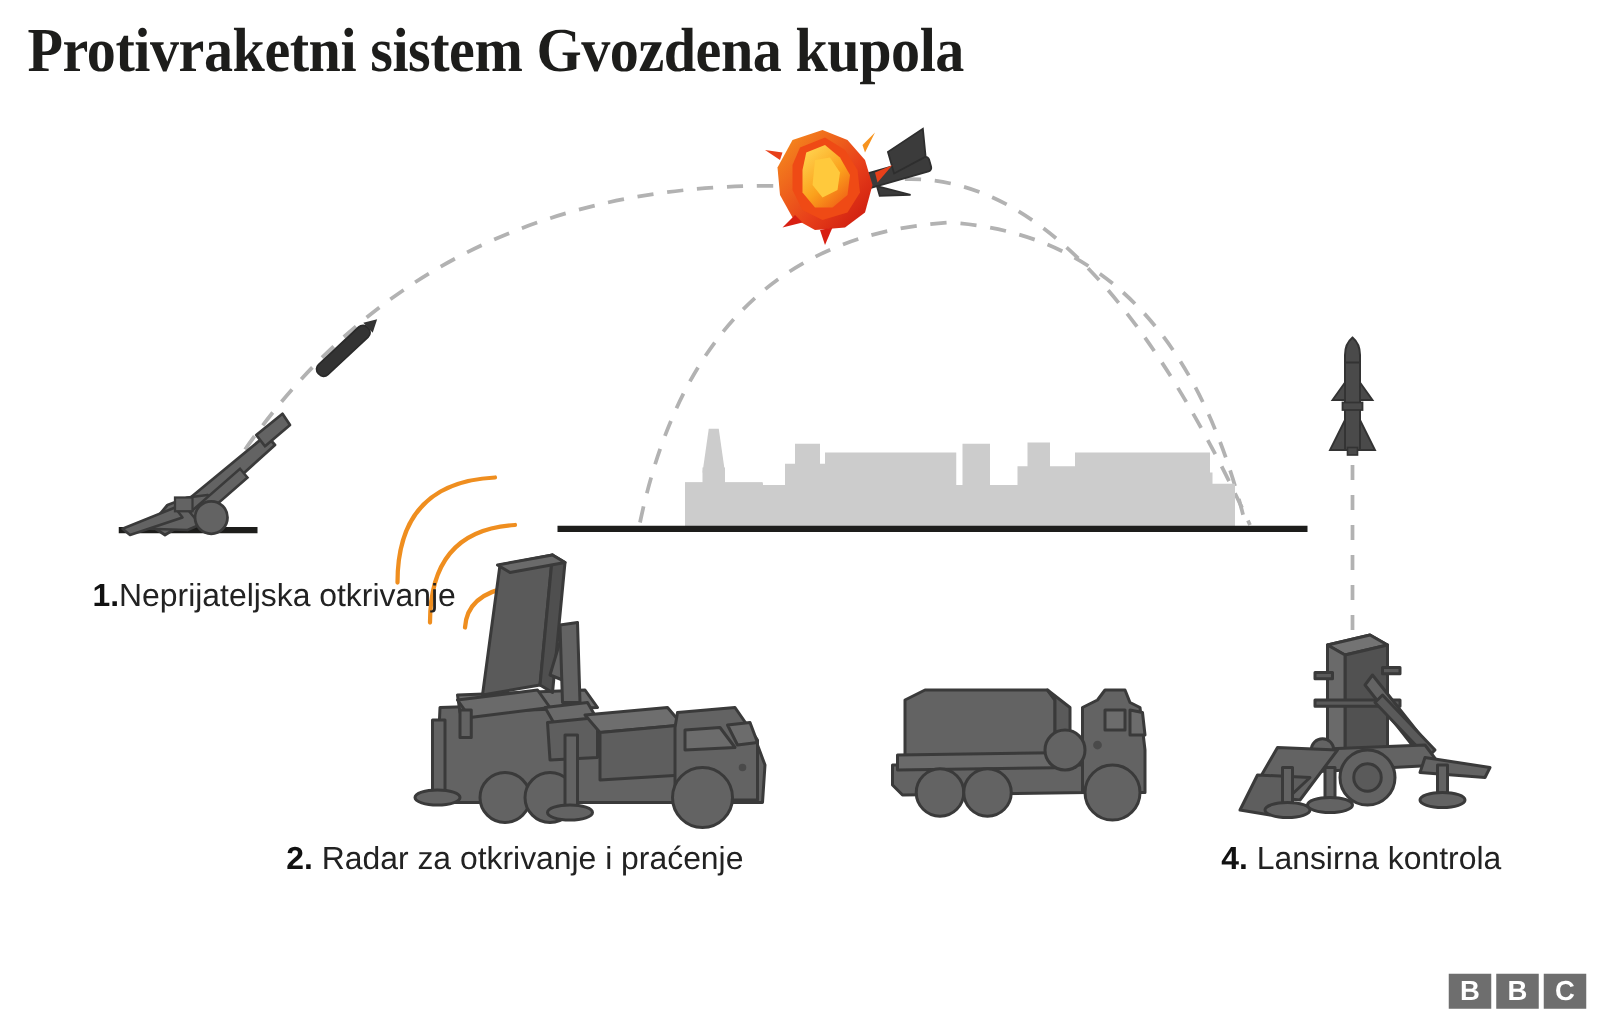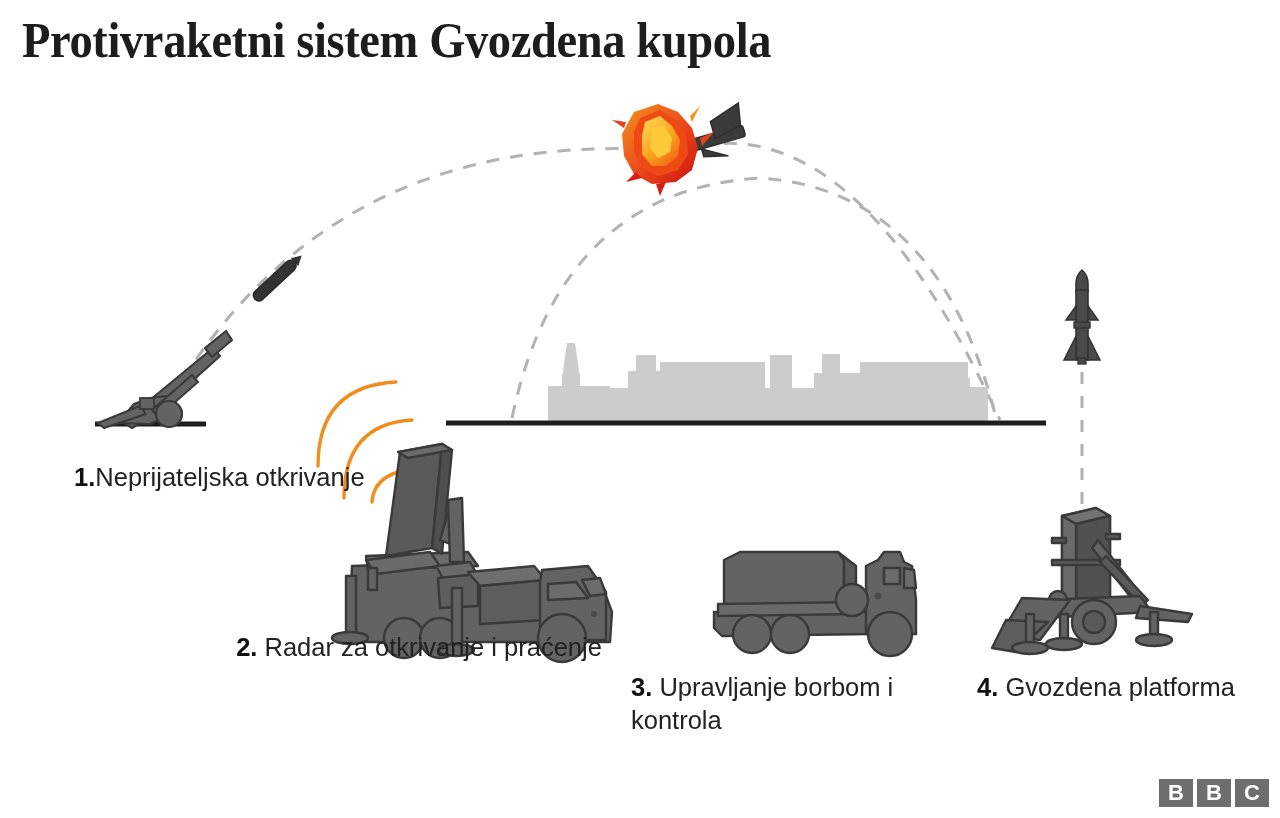--- a/index.html
+++ b/index.html
@@ -49,21 +49,21 @@
     font-size: 25.5px;
     line-height: 33px;
     color: #222222;
     font-weight: 400;
   }
   .caption .num {
     font-weight: 700;
     color: #111111;
   }
   .caption-1 { left: 74px;  top: 461px; width: 300px; }
-  .caption-2 { left: 229px; top: 631px; width: 380px; text-align: center; }
+  .caption-2 { left: 229px; top: 671px; width: 380px; }
   .caption-3 { left: 631px; top: 671px; width: 330px; }
   .caption-4 { left: 977px; top: 671px; width: 260px; }
 
   
   .bbc-logo {
     position: absolute;
     left: 1159px;
     top: 779px;
     display: flex;
     gap: 4px;
@@ -317,26 +317,23 @@
   </svg>
 
   <div class="caption caption-1">
     <span class="num">1.</span><span>Neprijateljska otkrivanje</span>
   </div>
 
   <div class="caption caption-2">
     <span class="num">2.</span><span> </span><span>Radar za otkrivanje i praćenje</span>
   </div>
 
-  <div class="caption caption-3">
-    <span class="num">3.</span><span> </span><span>Upravljanje borbom i kontrola</span>
-  </div>
 
   <div class="caption caption-4">
-    <span class="num">4.</span><span> </span><span>Gvozdena platforma</span>
+    <span class="num">4.</span><span> </span><span>Lansirna kontrola</span>
   </div>
 
   <div class="bbc-logo">
     <div class="bbc-block">B</div>
     <div class="bbc-block">B</div>
     <div class="bbc-block">C</div>
   </div>
 
 </div>
 

